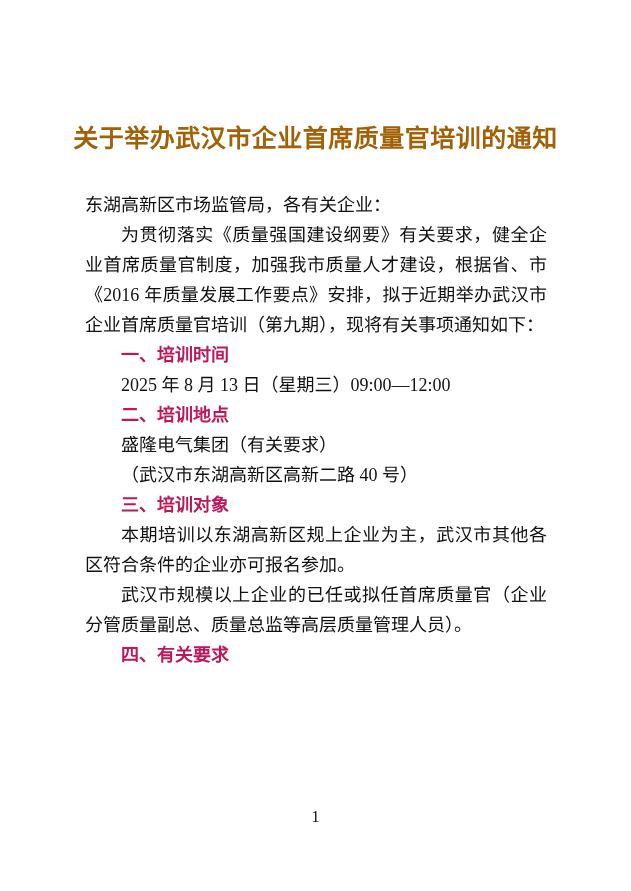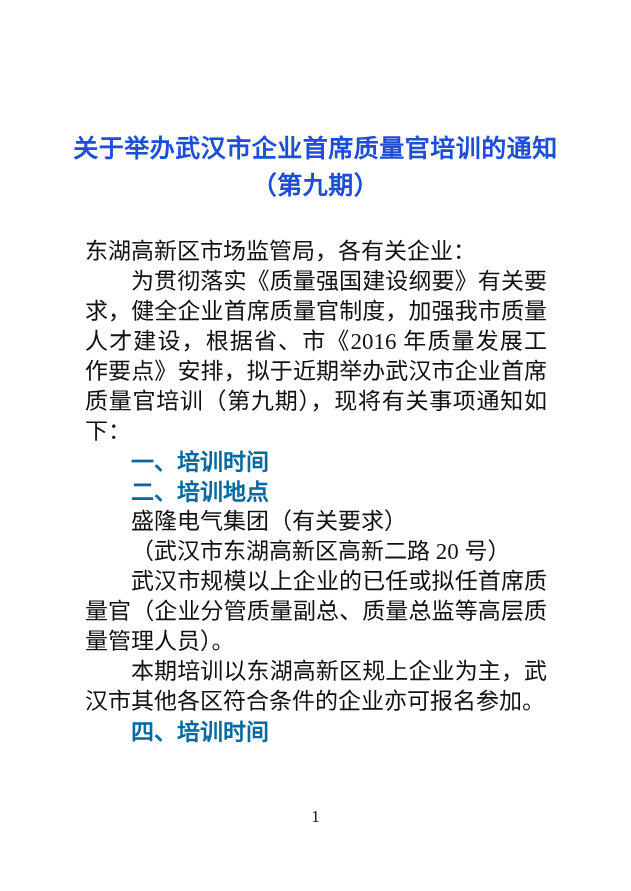--- a/index.html
+++ b/index.html
@@ -9,91 +9,92 @@
   }
   .page {
     position: relative;
     width: 631px;
     height: 891px;
     background: #ffffff;
     overflow: hidden;
     color: #0a0a0a;
   }
   .doc-title {
-    margin: 12px;
+    margin: 2px;
     padding: 118px 40px 0 40px;
     text-align: center;
     font-family: "Liberation Serif", "DejaVu Serif", serif;
     font-weight: bold;
     font-size: 25px;
     line-height: 37px;
-    color: #1d4ed8;
+    color: #a16207;
     letter-spacing: 0.5px;
   }
   .doc-title .title-line {
     display: block;
   }
   .doc-body {
     margin: 33px 84px 12px 85px;
     font-family: "Liberation Serif", "DejaVu Serif", serif;
-    font-size: 23px;
+    font-size: 18px;
     line-height: 30px;
     text-align: justify;
     text-justify: inter-ideograph;
     color: #111111;
   }
   .doc-body p {
     margin: 0;
     padding: 0;
   }
   .indent {
     text-indent: 2em;
   }
   .section-heading {
     text-indent: 2em;
     font-family: "Liberation Sans", "DejaVu Sans", sans-serif;
     font-weight: bold;
-    color: #0369a1;
+    color: #be185d;
   }
   .page-number {
     position: absolute;
     left: 0;
     right: 0;
     top: 806px;
     text-align: center;
     font-family: "Liberation Serif", "DejaVu Serif", serif;
     font-size: 17px;
     line-height: 22px;
     color: #1a1a1a;
   }
 </style>
 </head>
 <body>
 
 <div class="page">
 
   <h1 class="doc-title">
     <span class="title-line">关于举办武汉市企业首席质量官培训的通知</span>
-    <span class="title-line">（第九期）</span>
   </h1>
 
   <div class="doc-body">
 
     <p class="salutation">东湖高新区市场监管局，各有关企业：</p>
 
     <p class="indent">为贯彻落实《质量强国建设纲要》有关要求，健全企业首席质量官制度，加强我市质量人才建设，根据省、市《2016 年质量发展工作要点》安排，拟于近期举办武汉市企业首席质量官培训（第九期），现将有关事项通知如下：</p>
 
     <p class="section-heading">一、培训时间</p>
+    <p class="indent">2025 年 8 月 13 日（星期三）09:00—12:00</p>
 
     <p class="section-heading">二、培训地点</p>
     <p class="indent">盛隆电气集团（有关要求）</p>
-    <p class="indent">（武汉市东湖高新区高新二路 20 号）</p>
+    <p class="indent">（武汉市东湖高新区高新二路 40 号）</p>
 
+    <p class="section-heading">三、培训对象</p>
+    <p class="indent">本期培训以东湖高新区规上企业为主，武汉市其他各区符合条件的企业亦可报名参加。</p>
     <p class="indent">武汉市规模以上企业的已任或拟任首席质量官（企业分管质量副总、质量总监等高层质量管理人员）。</p>
-    <p class="indent">本期培训以东湖高新区规上企业为主，武汉市其他各区符合条件的企业亦可报名参加。</p>
 
-    <p class="section-heading">四、培训时间</p>
+    <p class="section-heading">四、有关要求</p>
 
   </div>
 
   <div class="page-number">1</div>
 
 </div>
 
 </body></html>

